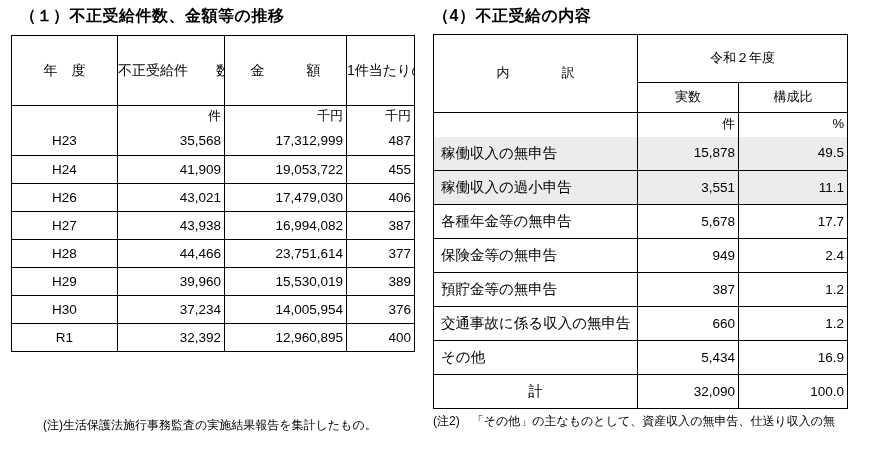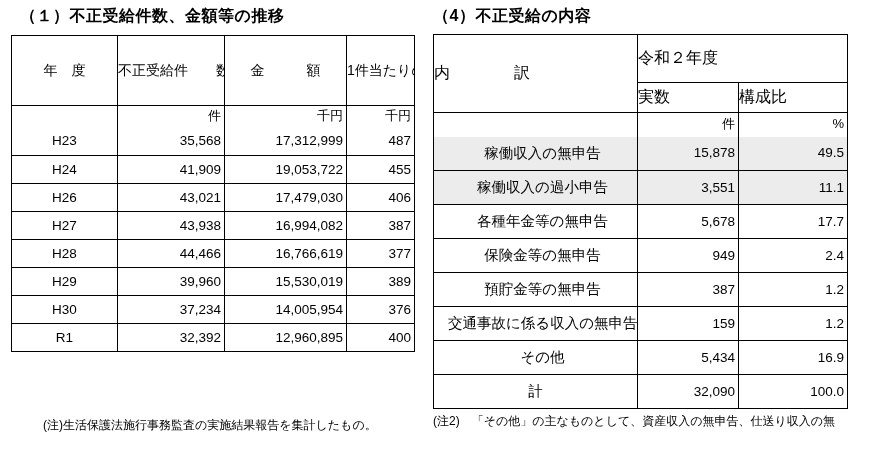--- a/index.html
+++ b/index.html
@@ -53,22 +53,22 @@
   .unit-cell { text-align: right; padding-right: 3px; font-size: 13px; }
   .units-row td { border-bottom-width: 0; }
   .first-data-row td { border-top-width: 0; }
 
   
   #contents-table { left: 433px; top: 34px; width: 414px; }
   #contents-table .hdr1-row { height: 48px; }
   #contents-table .hdr2-row { height: 30px; }
   #contents-table .units-row{ height: 24px; }
   #contents-table .data-row { height: 34px; }
-  #contents-table th { font-size: 16px; text-align: left; }
-  .label-cell { text-align: center; padding-left: 14px; font-size: 14.5px; }
+  #contents-table th { font-size: 13px; text-align: center; }
+  .label-cell { text-align: left; padding-left: 7px; font-size: 14.5px; }
   .shaded td  { background: #edecec; }
   .total-row .label-cell { text-align: center; padding-left: 0; }
 
   
   .note {
     position: absolute;
     font-size: 12px;
     line-height: 14px;
     white-space: nowrap;
     margin-left: 35px;
@@ -135,21 +135,21 @@
     </tr>
     <tr class="data-row">
       <td class="year-cell">H27</td>
       <td class="num-cell">43,938</td>
       <td class="num-cell">16,994,082</td>
       <td class="num-cell">387</td>
     </tr>
     <tr class="data-row">
       <td class="year-cell">H28</td>
       <td class="num-cell">44,466</td>
-      <td class="num-cell">16,766,619</td>
+      <td class="num-cell">23,751,614</td>
       <td class="num-cell">377</td>
     </tr>
     <tr class="data-row">
       <td class="year-cell">H29</td>
       <td class="num-cell">39,960</td>
       <td class="num-cell">15,530,019</td>
       <td class="num-cell">389</td>
     </tr>
     <tr class="data-row">
       <td class="year-cell">H30</td>
@@ -210,21 +210,21 @@
       <td class="num-cell">949</td>
       <td class="num-cell">2.4</td>
     </tr>
     <tr class="data-row">
       <td class="label-cell">預貯金等の無申告</td>
       <td class="num-cell">387</td>
       <td class="num-cell">1.2</td>
     </tr>
     <tr class="data-row">
       <td class="label-cell">交通事故に係る収入の無申告</td>
-      <td class="num-cell">159</td>
+      <td class="num-cell">660</td>
       <td class="num-cell">1.2</td>
     </tr>
     <tr class="data-row">
       <td class="label-cell">その他</td>
       <td class="num-cell">5,434</td>
       <td class="num-cell">16.9</td>
     </tr>
     <tr class="data-row total-row">
       <td class="label-cell">計</td>
       <td class="num-cell">32,090</td>

